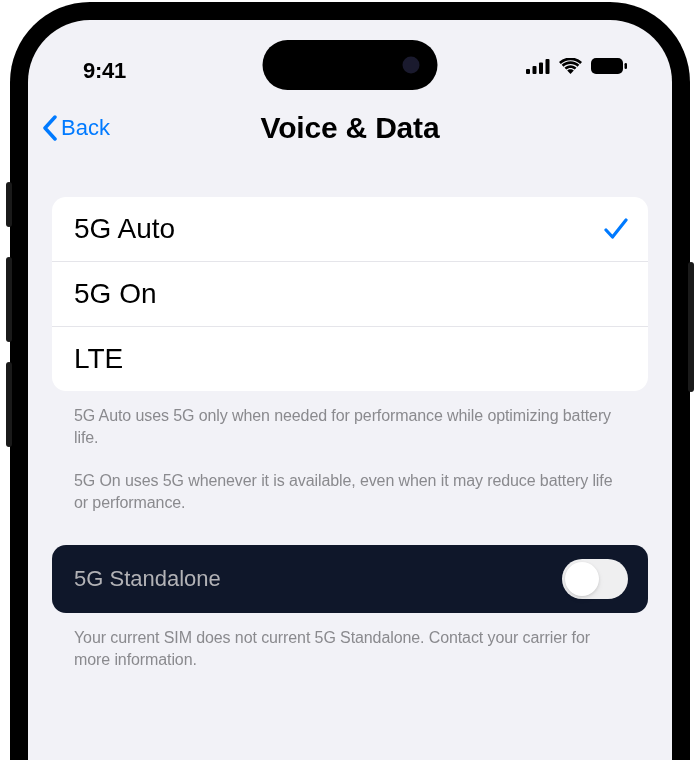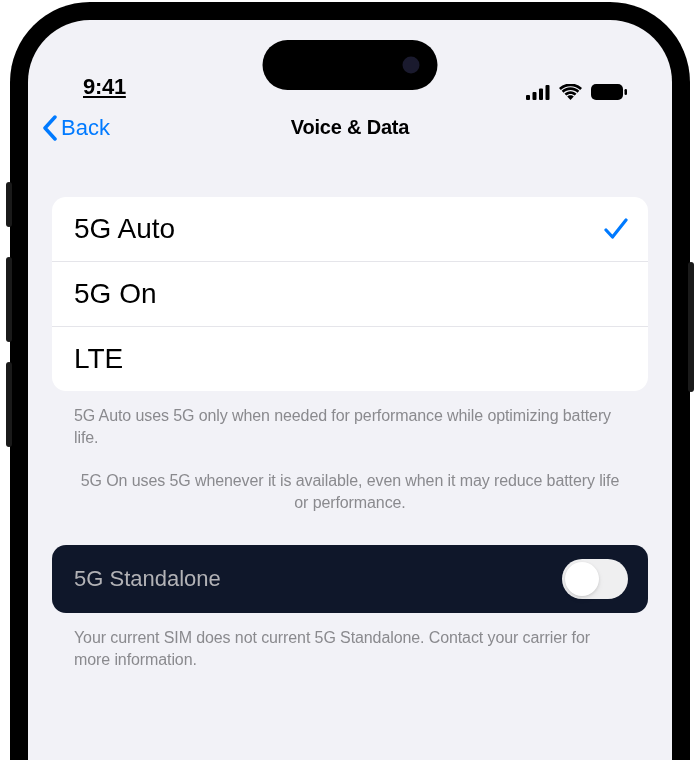--- a/index.html
+++ b/index.html
@@ -62,23 +62,22 @@
       transform: translateY(-50%);
       width: 17px;
       height: 17px;
       background: #1a1a2e;
       border-radius: 50%;
     }
     .status-bar {
       height: 80px;
       display: flex;
       justify-content: space-between;
-      align-items: flex-end;
-      padding: 11px 45px 0 55px;
-      text-decoration: underline;
+      align-items: flex-start;
+      padding: 38px 45px 0 55px;
     }
     .status-time {
       font-size: 22px;
       font-weight: 600;
       letter-spacing: -0.3px;
       color: #000;
     }
     .status-icons {
       display: flex;
       align-items: center;
@@ -98,21 +97,21 @@
       font-size: 22px;
       font-weight: 400;
       gap: 3px;
       position: absolute;
       left: 14px;
     }
     .nav-title {
       position: absolute;
       left: 50%;
       transform: translateX(-50%);
-      font-size: 20px;
+      font-size: 30px;
       font-weight: 600;
       color: #000;
       letter-spacing: -0.2px;
       text-align: center;
     }
     .content {
       padding: 42px 24px 0 24px;
     }
     .option-group {
       background: #fff;
@@ -134,21 +133,20 @@
     }
     .description {
       font-size: 16px;
       color: #8a8a8e;
       padding: 14px 22px 0 22px;
       line-height: 1.35;
       letter-spacing: -0.1px;
     }
     .description + .description {
       padding-top: 22px;
-      text-align: center;
     }
     .toggle-group {
       background: #0f172a;
       border-radius: 14px;
       margin-top: 32px;
       overflow: hidden;
     }
     .toggle-row {
       display: flex;
       align-items: center;

